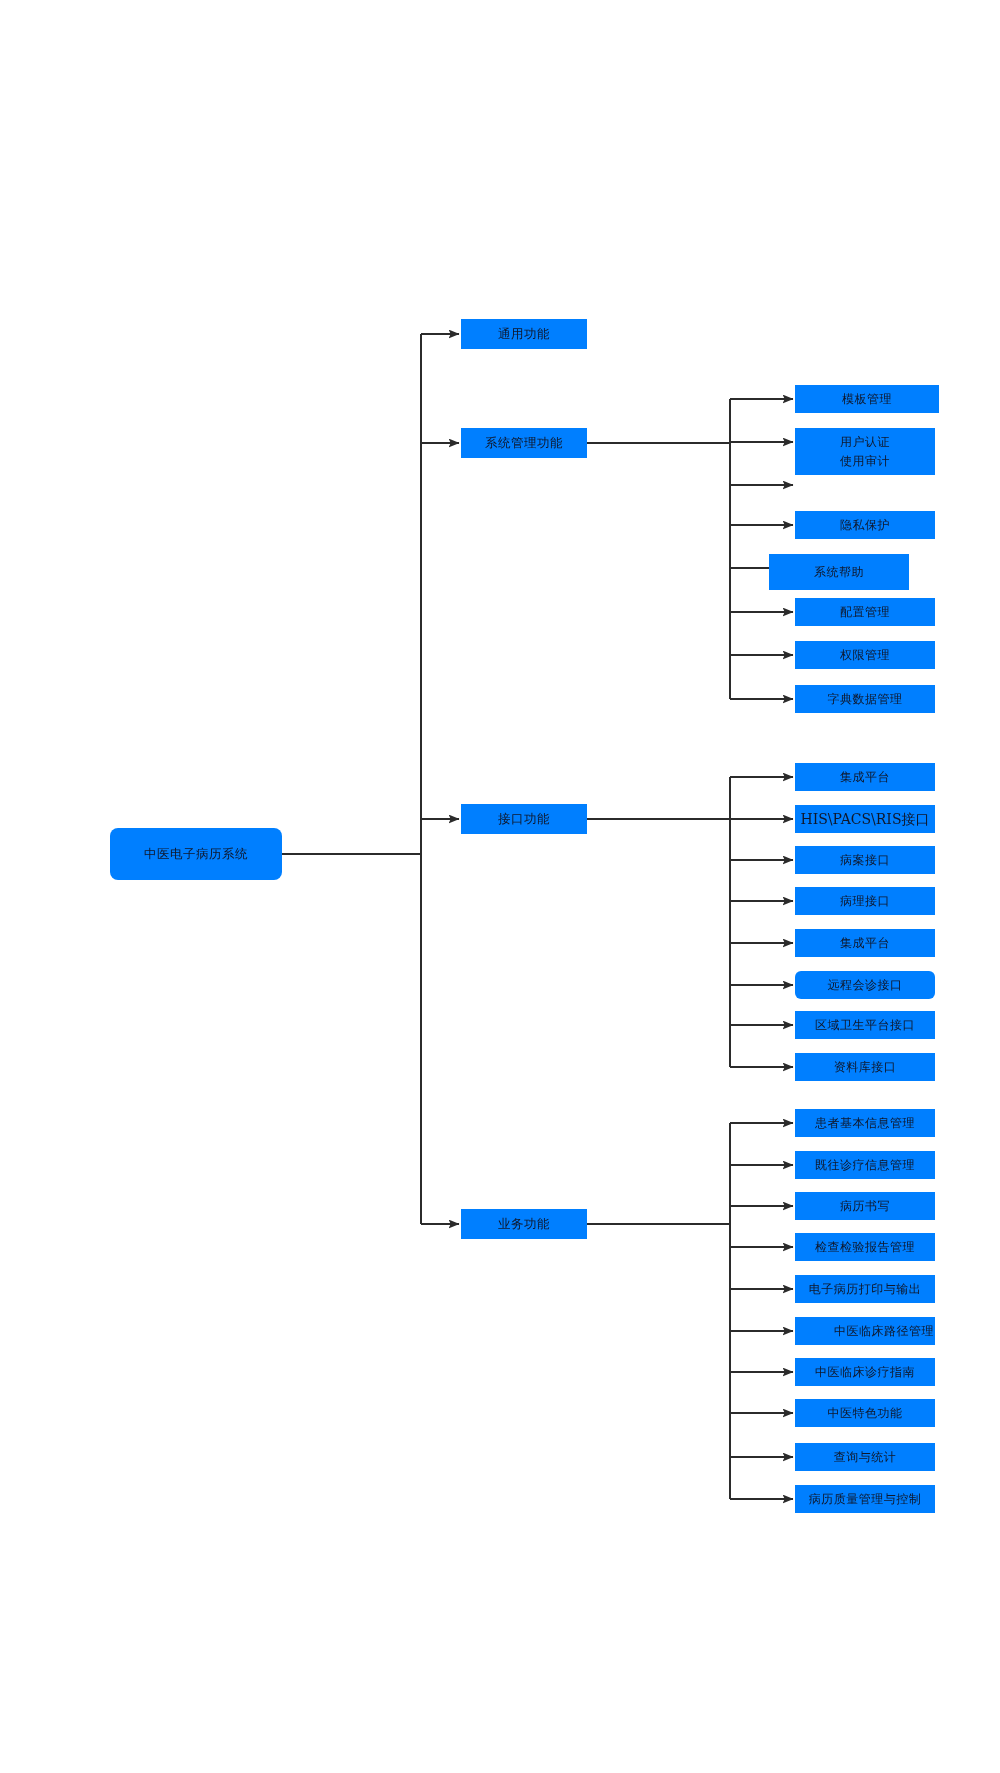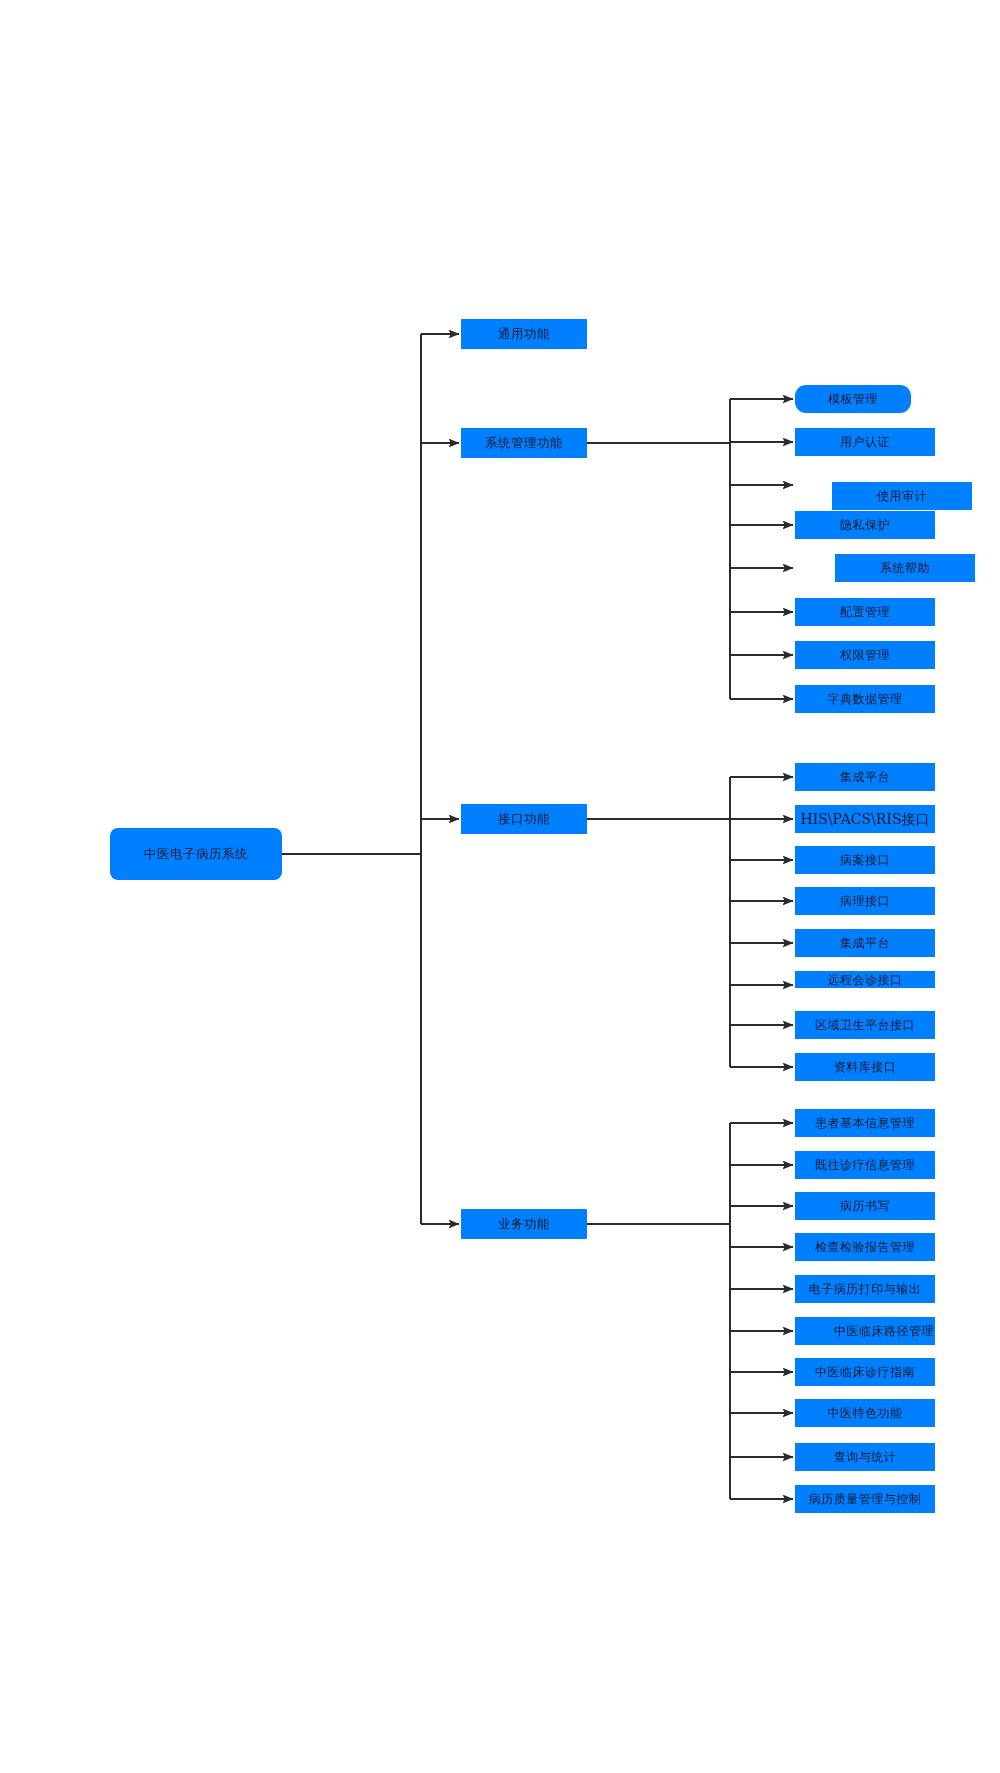--- a/index.html
+++ b/index.html
@@ -73,35 +73,35 @@
         <path d="M730,1372 H793" marker-end="url(#arrow)"></path>
         <path d="M730,1413 H793" marker-end="url(#arrow)"></path>
         <path d="M730,1457 H793" marker-end="url(#arrow)"></path>
         <path d="M730,1499 H793" marker-end="url(#arrow)"></path>
       </g>
   </svg>
   <div id="nodes">
       <div class="node root" style="left: 110px; top: 828px; width: 172px; height: 52px; border-radius: 8px;">中医电子病历系统</div>
       <div class="node lvl1" style="left: 461px; top: 319px; width: 126px; height: 30px;">通用功能</div>
       <div class="node lvl1" style="left: 461px; top: 428px; width: 126px; height: 30px;">系统管理功能</div>
-      <div class="node lvl2" style="left: 795px; top: 385px; width: 116px; height: 28px; border-radius: 11px;">模板管理</div>
+      <div class="node lvl2" style="left: 795px; top: 385px; width: 144px; height: 28px;">模板管理</div>
       <div class="node lvl2" style="left: 795px; top: 428px; width: 140px; height: 28px;">用户认证</div>
-      <div class="node lvl2" style="left: 795px; top: 482px; width: 140px; height: 28px; margin-left: 37px;">使用审计</div>
+      <div class="node lvl2" style="left: 795px; top: 447px; width: 140px; height: 28px;">使用审计</div>
       <div class="node lvl2" style="left: 795px; top: 511px; width: 140px; height: 28px;">隐私保护</div>
-      <div class="node lvl2" style="left: 835px; top: 554px; width: 140px; height: 28px;">系统帮助</div>
+      <div class="node lvl2" style="left: 769px; top: 554px; width: 140px; height: 36px;">系统帮助</div>
       <div class="node lvl2" style="left: 795px; top: 598px; width: 140px; height: 28px;">配置管理</div>
       <div class="node lvl2" style="left: 795px; top: 641px; width: 140px; height: 28px;">权限管理</div>
       <div class="node lvl2" style="left: 795px; top: 685px; width: 140px; height: 28px;">字典数据管理</div>
       <div class="node lvl1" style="left: 461px; top: 804px; width: 126px; height: 30px;">接口功能</div>
       <div class="node lvl2" style="left: 795px; top: 763px; width: 140px; height: 28px;">集成平台</div>
       <div class="node lvl2 serif" style="left: 795px; top: 805px; width: 140px; height: 28px;">HIS\PACS\RIS接口</div>
       <div class="node lvl2" style="left: 795px; top: 846px; width: 140px; height: 28px;">病案接口</div>
       <div class="node lvl2" style="left: 795px; top: 887px; width: 140px; height: 28px;">病理接口</div>
       <div class="node lvl2" style="left: 795px; top: 929px; width: 140px; height: 28px;">集成平台</div>
-      <div class="node lvl2" style="left: 795px; top: 971px; width: 140px; height: 17px;">远程会诊接口</div>
+      <div class="node lvl2" style="left: 795px; top: 971px; width: 140px; height: 28px; border-radius: 6px;">远程会诊接口</div>
       <div class="node lvl2" style="left: 795px; top: 1011px; width: 140px; height: 28px;">区域卫生平台接口</div>
       <div class="node lvl2" style="left: 795px; top: 1053px; width: 140px; height: 28px;">资料库接口</div>
       <div class="node lvl1" style="left: 461px; top: 1209px; width: 126px; height: 30px;">业务功能</div>
       <div class="node lvl2" style="left: 795px; top: 1109px; width: 140px; height: 28px;">患者基本信息管理</div>
       <div class="node lvl2" style="left: 795px; top: 1151px; width: 140px; height: 28px;">既往诊疗信息管理</div>
       <div class="node lvl2" style="left: 795px; top: 1192px; width: 140px; height: 28px;">病历书写</div>
       <div class="node lvl2" style="left: 795px; top: 1233px; width: 140px; height: 28px;">检查检验报告管理</div>
       <div class="node lvl2" style="left: 795px; top: 1275px; width: 140px; height: 28px;">电子病历打印与输出</div>
       <div class="node lvl2" style="left: 795px; top: 1317px; width: 140px; height: 28px; padding-left: 38px;">中医临床路径管理</div>
       <div class="node lvl2" style="left: 795px; top: 1358px; width: 140px; height: 28px;">中医临床诊疗指南</div>

